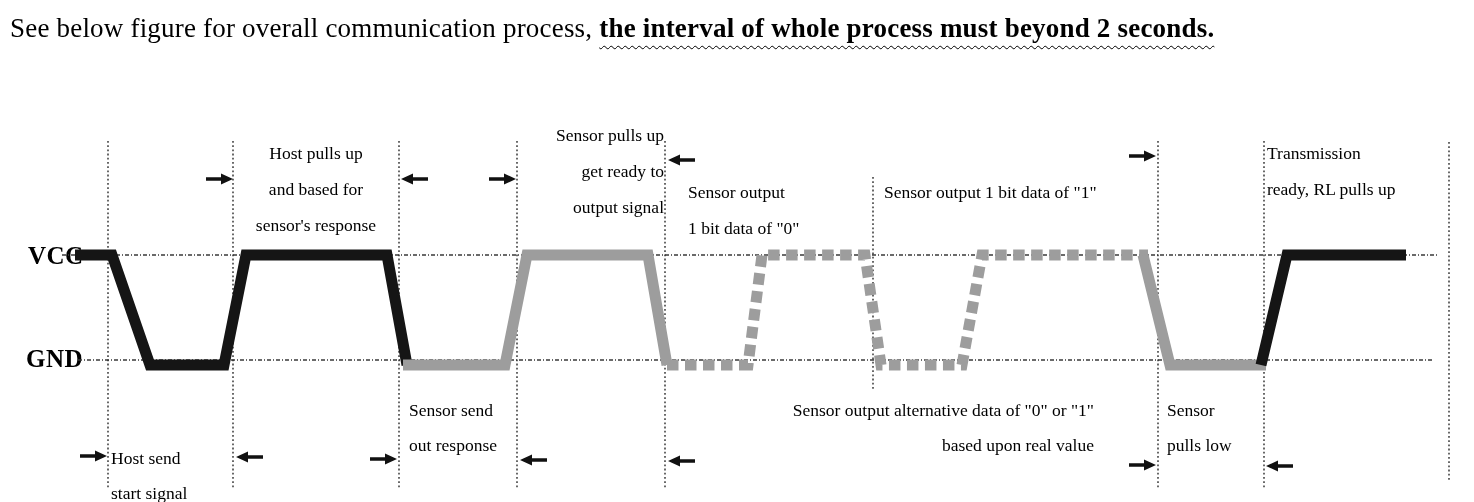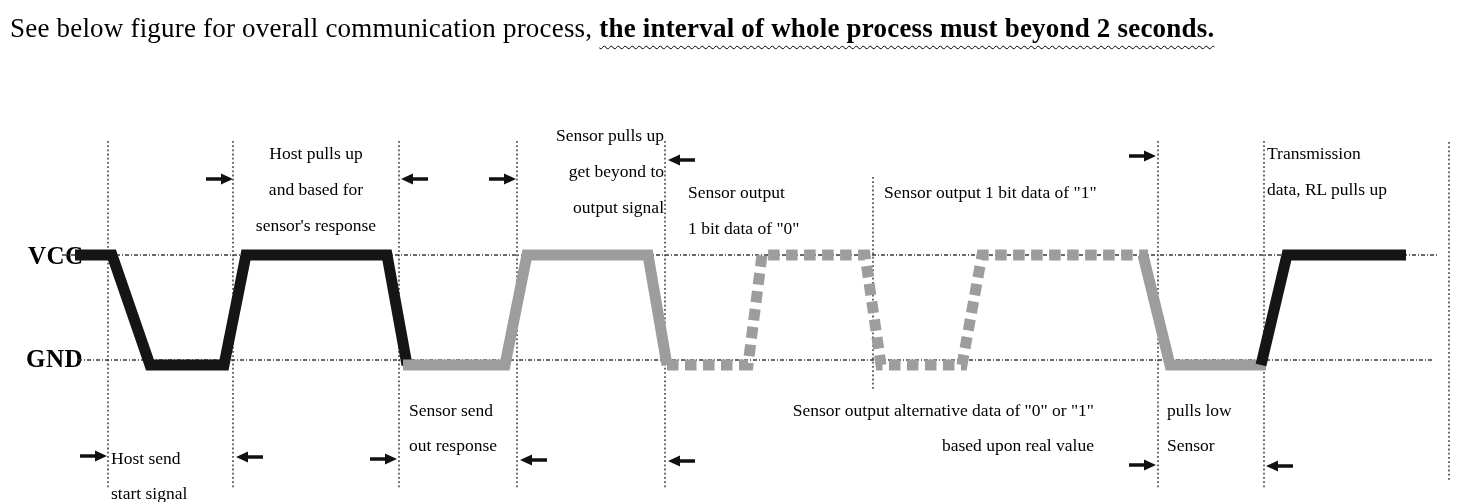--- a/index.html
+++ b/index.html
@@ -101,43 +101,43 @@
       <path d="M 1156 465 L 1144 459.4 L 1144 463.3 L 1129 463.3 L 1129 466.7 L 1144 466.7 L 1144 470.6 Z" fill="#111"></path>
       <path d="M 1266 466 L 1278 460.4 L 1278 464.3 L 1293 464.3 L 1293 467.7 L 1278 467.7 L 1278 471.6 Z" fill="#111"></path>
     </svg>
 <div class="anno" style="left: 233px; top: 142px; width: 166px; text-align: center; --lh: 36px;">
       <div class="ln">Host pulls up</div>
       <div class="ln">and based for</div>
       <div class="ln">sensor's response</div>
     </div>
     <div class="anno" style="left: 522px; top: 124px; width: 142px; text-align: right; --lh: 36px;">
       <div class="ln">Sensor pulls up</div>
-      <div class="ln">get beyond to</div>
+      <div class="ln">get ready to</div>
       <div class="ln">output signal</div>
     </div>
     <div class="anno" style="left: 688px; top: 181px; width: 180px; text-align: left; --lh: 36px;">
       <div class="ln">Sensor output</div>
       <div class="ln">1 bit data of "0"</div>
     </div>
     <div class="anno" style="left: 884px; top: 181px; width: 270px; text-align: left; --lh: 36px;">
       <div class="ln">Sensor output 1 bit data of "1"</div>
     </div>
     <div class="anno" style="left: 1267px; top: 142px; width: 182px; text-align: left; --lh: 36px;">
       <div class="ln">Transmission</div>
-      <div class="ln">data, RL pulls up</div>
+      <div class="ln">ready, RL pulls up</div>
     </div>
     <div class="anno" style="left: 111px; top: 399px; width: 120px; text-align: left; margin-top: 48px; --lh: 35px;">
       <div class="ln">Host send</div>
       <div class="ln">start signal</div>
     </div>
     <div class="anno" style="left: 409px; top: 399px; width: 112px; text-align: left; --lh: 35px;">
       <div class="ln">Sensor send</div>
       <div class="ln">out response</div>
     </div>
     <div class="anno" style="left: 694px; top: 399px; width: 400px; text-align: right; --lh: 35px;">
       <div class="ln">Sensor output alternative data of "0" or "1"</div>
       <div class="ln">based upon real value</div>
     </div>
     <div class="anno" style="left: 1167px; top: 399px; width: 92px; text-align: left; --lh: 35px;">
+      <div class="ln">Sensor</div>
       <div class="ln">pulls low</div>
-      <div class="ln">Sensor</div>
     </div>
   </div>
 
 </body></html>

